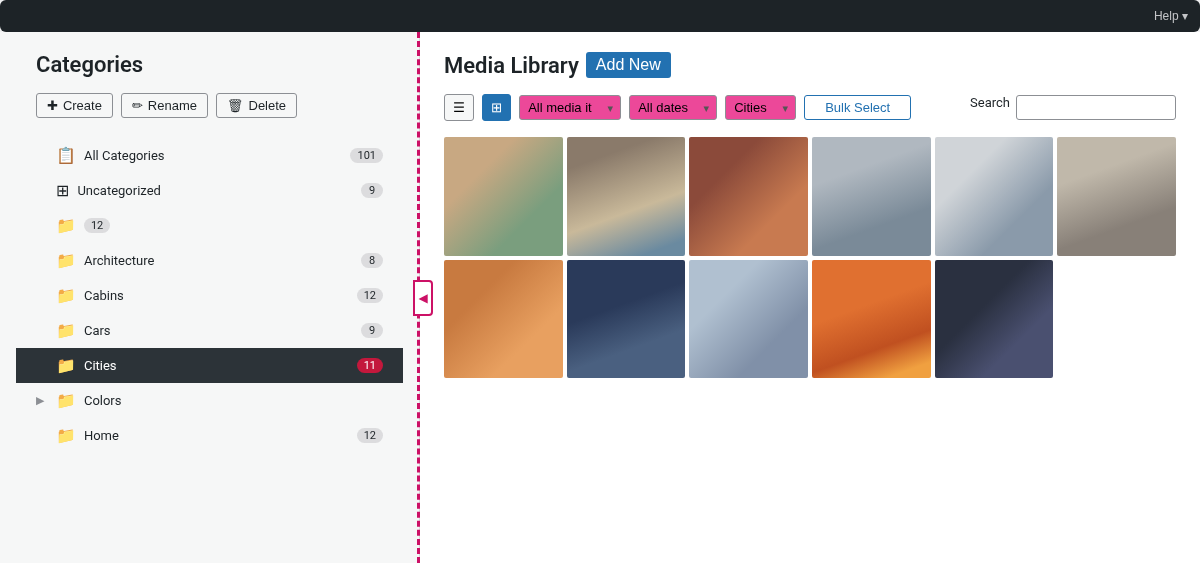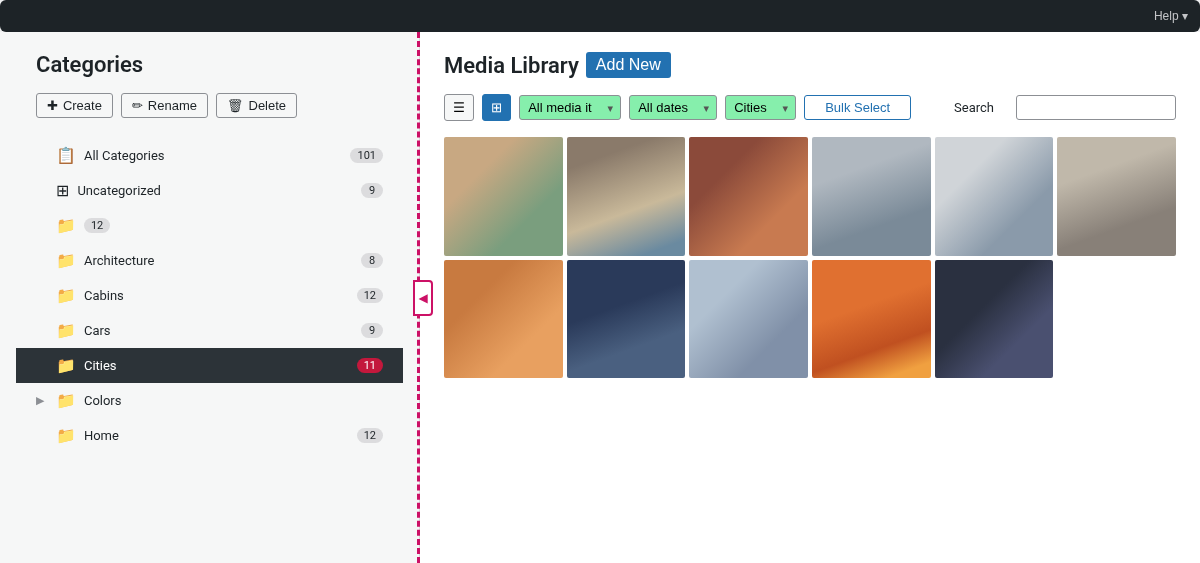--- a/index.html
+++ b/index.html
@@ -38,25 +38,25 @@
 
     
     .main-content { flex: 1; padding: 20px 24px; background: #fff; }
     .main-header { display: flex; align-items: center; gap: 7px; margin-bottom: 16px; }
     .main-title { font-size: 22px; font-weight: 600; }
     .add-new-btn { padding: 4px 10px; background: #2271b1; color: #fff; border: none; border-radius: 3px; cursor: pointer; font-size: 16px; }
 
     .toolbar { display: flex; align-items: center; gap: 8px; margin-bottom: 16px; }
     .view-btn { padding: 5px 8px; border: 1px solid #8c8f94; background: #f6f7f7; cursor: pointer; border-radius: 3px; }
     .view-btn.active { background: #2271b1; border-color: #2271b1; color: #fff; }
-    .filter-select { padding: 4px 24px 4px 8px; border: 1px solid #8c8f94; border-radius: 3px; background: #86efac; cursor: pointer; font-size: 13px; appearance: none; -webkit-appearance: none; padding-right: 28px; }
+    .filter-select { padding: 4px 24px 4px 8px; border: 1px solid #8c8f94; border-radius: 3px; background: #ec4899; cursor: pointer; font-size: 13px; appearance: none; -webkit-appearance: none; padding-right: 28px; }
     .filter-select-wrap { position: relative; display: inline-block; }
     .filter-select-wrap::after { content: '▾'; position: absolute; right: 8px; top: 50%; transform: translateY(-50%); pointer-events: none; font-size: 11px; color: #555; }
     .bulk-select-btn { padding: 4px 20px; border: 1px solid #2271b1; color: #2271b1; background: #fff; border-radius: 3px; cursor: pointer; font-size: 13px; }
-    .search-wrap { display: flex; align-items: center; margin-left: auto; gap: 22px; }
+    .search-wrap { display: flex; margin-left: auto; gap: 6px; }
     .search-label { font-size: 13px; color: #1d2327; }
     .search-input { border: 1px solid #8c8f94; border-radius: 3px; padding: 4px 8px; font-size: 13px; width: 160px; }
 
     
     .image-grid { display: grid; grid-template-columns: repeat(6, 1fr); gap: 4px; }
     .image-cell { aspect-ratio: 1; background: #ddd; border-radius: 2px; overflow: hidden; }
 
     
     .img-city1 { background: linear-gradient(135deg, #c8a882 30%, #7a9e7e 70%); }
     .img-city2 { background: linear-gradient(160deg, #8a7a6a 20%, #c9b99a 60%, #6a8aa0 90%); }

